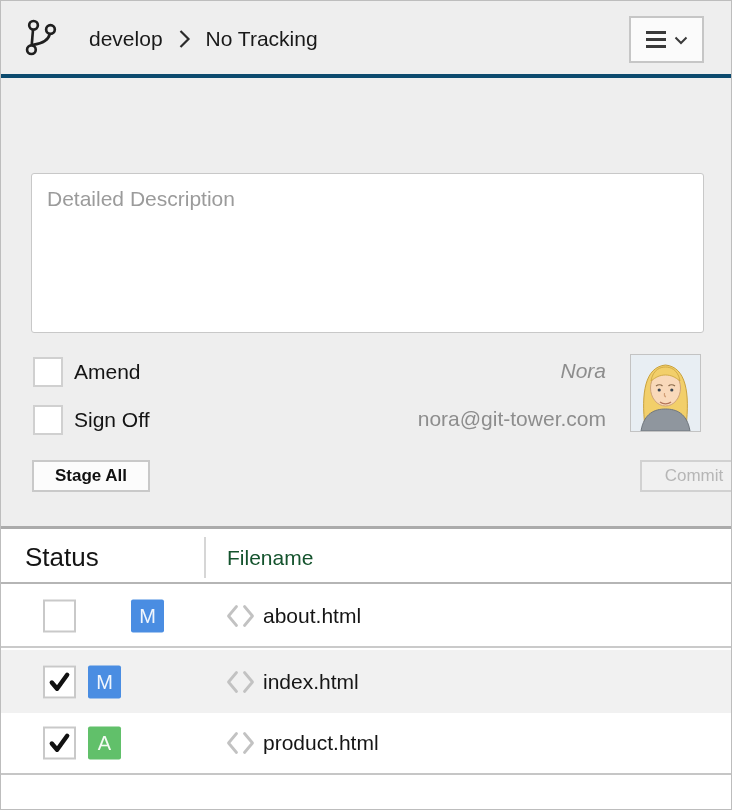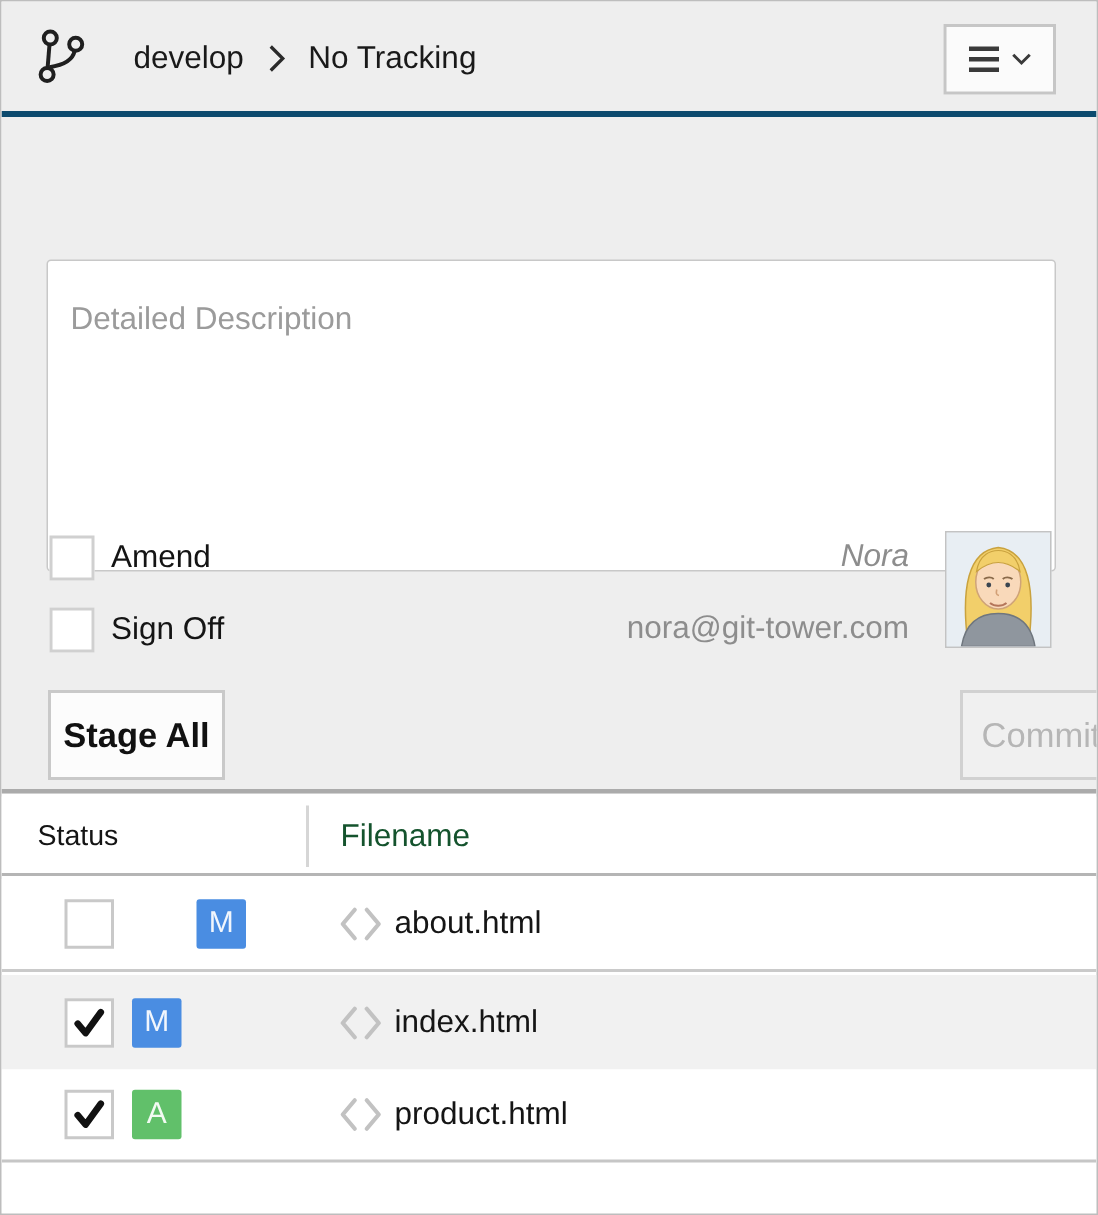--- a/index.html
+++ b/index.html
@@ -12,37 +12,37 @@
   .breadcrumb { position:absolute; left:88px; top:0; height:75px; display:flex; align-items:center; gap:15px; font-size:21px; color:#191919; }
   .crumb-sep { display:flex; align-items:center; }
   .menu-btn { position:absolute; left:628px; top:15px; width:75px; height:47px; background:#fbfbfb; border:2px solid #c6c6c6; display:flex; align-items:center; justify-content:center; gap:8px; cursor:pointer; }
   .hamburger { display:flex; flex-direction:column; gap:4px; }
   .hamburger i { display:block; width:20px; height:3px; background:#3a3a3a; }
 
   
   .form-area { position:absolute; top:77px; left:0; right:0; height:451px; background:#eeeeee; border-bottom:3px solid #ababab; }
   .subject-input { position:absolute; left:30px; top:106px; width:673px; height:50px; border:2px solid #4a8bd8; background:#fff; font-family:inherit; font-size:21px; color:#333; padding:0 15px; outline:none; }
   .subject-input::placeholder, .desc-input::placeholder { color:#9b9b9b; }
-  .desc-input { position:absolute; left:30px; top:172px; width:673px; height:208px; border:1px solid #c8c8c8; border-radius:3px; background:#fff; font-family:inherit; font-size:21px; color:#333; padding:27px 15px; resize:none; outline:none; }
+  .desc-input { position:absolute; left:30px; top:172px; width:673px; height:160px; border:1px solid #c8c8c8; border-radius:3px; background:#fff; font-family:inherit; font-size:21px; color:#333; padding:13px 15px; resize:none; outline:none; }
   .opt-cb { position:absolute; width:30px; height:30px; background:#fff; border:2px solid #d0d0d0; cursor:pointer; }
   .cb-amend { left:32px; top:356px; }
   .cb-signoff { left:32px; top:404px; }
   .opt-label { position:absolute; font-size:21px; color:#141414; line-height:30px; }
   .lbl-amend { left:73px; top:356px; }
   .lbl-signoff { left:73px; top:404px; }
   .author-name { position:absolute; right:125px; top:358px; font-size:21px; color:#8d8d8d;font-style:italic; }
   .author-email { position:absolute; right:125px; top:406px; font-size:21px; color:#8d8d8d; }
   .avatar { position:absolute; left:629px; top:353px; width:71px; height:78px; border:1px solid #c3c3c3; background:#e8eef3; overflow:hidden; }
-  .btn { position:absolute; top:459px; height:60px; display:flex; align-items:center; justify-content:center; font-family:inherit; font-size:23px; cursor:pointer; }
+  .btn { position:absolute; top:459px; height:32px; display:flex; align-items:center; justify-content:center; font-family:inherit; font-size:17px; cursor:pointer; }
   .btn-stage { left:31px; width:118px; background:#fcfcfc; border:2px solid #c9c9c9; font-weight:bold; color:#111; }
   .btn-commit { left:594px; width:108px; background:#f0f0f0; border:2px solid #d1d1d1; color:#b6b6b6;margin-left:45px; }
 
   
   .table-header { position:absolute; top:530px; left:0; right:0; height:53px; background:#fff; border-bottom:2px solid #b5b5b5; }
-  .col-status { position:absolute; left:24px; top:0; height:53px; line-height:53px; font-size:19px; color:#141414; }
+  .col-status { position:absolute; left:24px; top:0; height:53px; line-height:53px; font-size:26px; color:#141414; }
   .col-filename { position:absolute; left:226px; top:0; height:53px; line-height:53px; font-size:21px; color:#14532d; }
   .col-divider { position:absolute; left:203px; top:6px; height:41px; width:2px; background:#d6d6d6; }
 
   .file-row { position:absolute; left:0; right:0; background:#fff; cursor:default; }
   .file-row.selected { background:#f1f1f1; }
   .row-0 { top:585px; height:62px; border-bottom:2px solid #cacaca; }
   .row-1 { top:649px; height:63px; }
   .row-2 { top:712px; height:62px; border-bottom:2px solid #c6c6c6; }
   .row-cb { position:absolute; left:42px; top:50%; transform:translateY(-50%); width:33px; height:33px; background:#fff; border:2px solid #c9c9c9; display:flex; align-items:center; justify-content:center; cursor:pointer; }
   .row-cb svg { display:none; }

